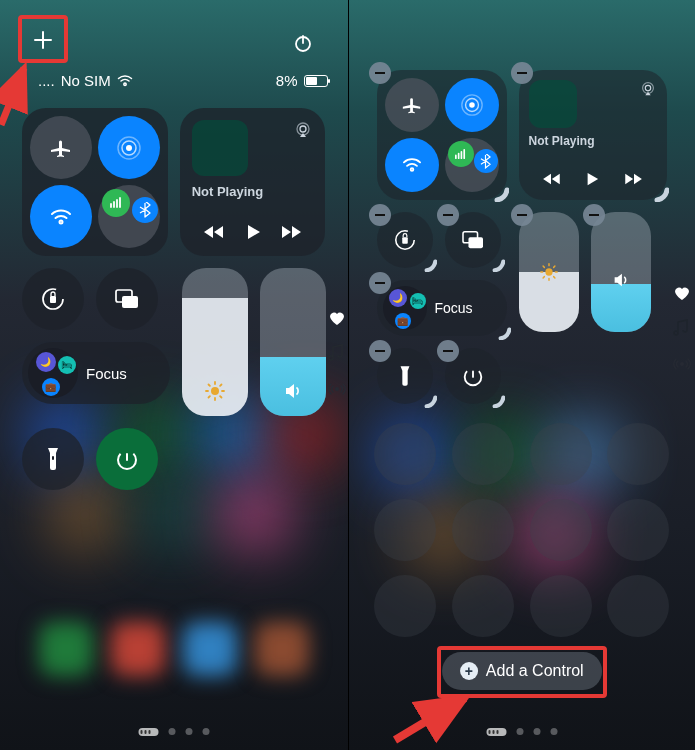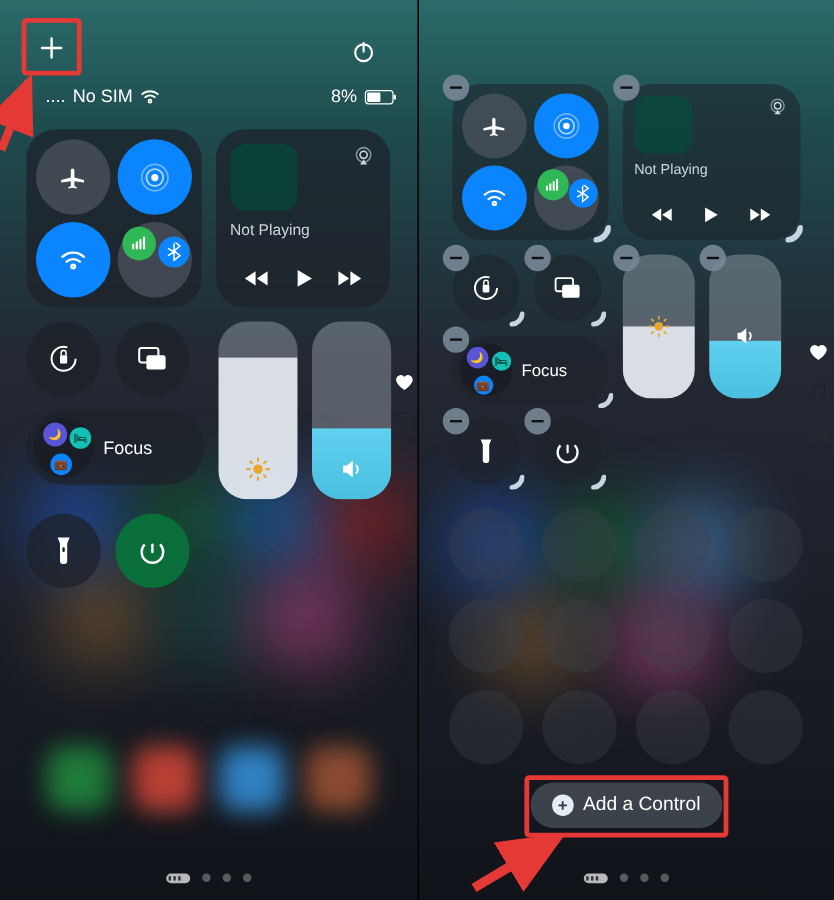--- a/index.html
+++ b/index.html
@@ -112,20 +112,21 @@
   top: 108px;
   left: 22px;
   right: 22px;
   z-index: 8;
 }
 .row { display: flex; gap: 12px; margin-bottom: 12px; }
 .module {
   background: rgba(30, 34, 42, 0.75);
   border-radius: 24px;
   position: relative;
+  font-weight: bold;
 }
 .panel-right .module { background: rgba(30,34,42,0.55); }
 .resize-handle {
   position: absolute;
   bottom: -2px;
   right: -2px;
   width: 28px;
   height: 28px;
 }
 .resize-handle svg { width: 100%; height: 100%; }

